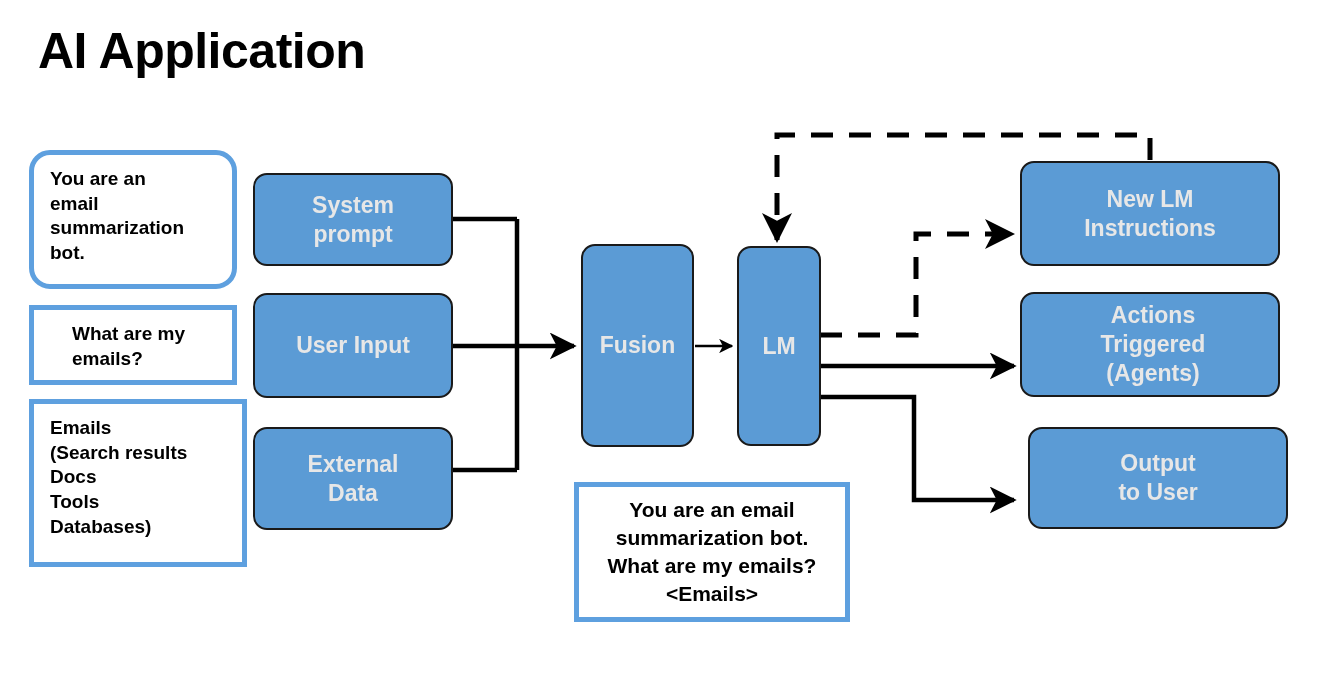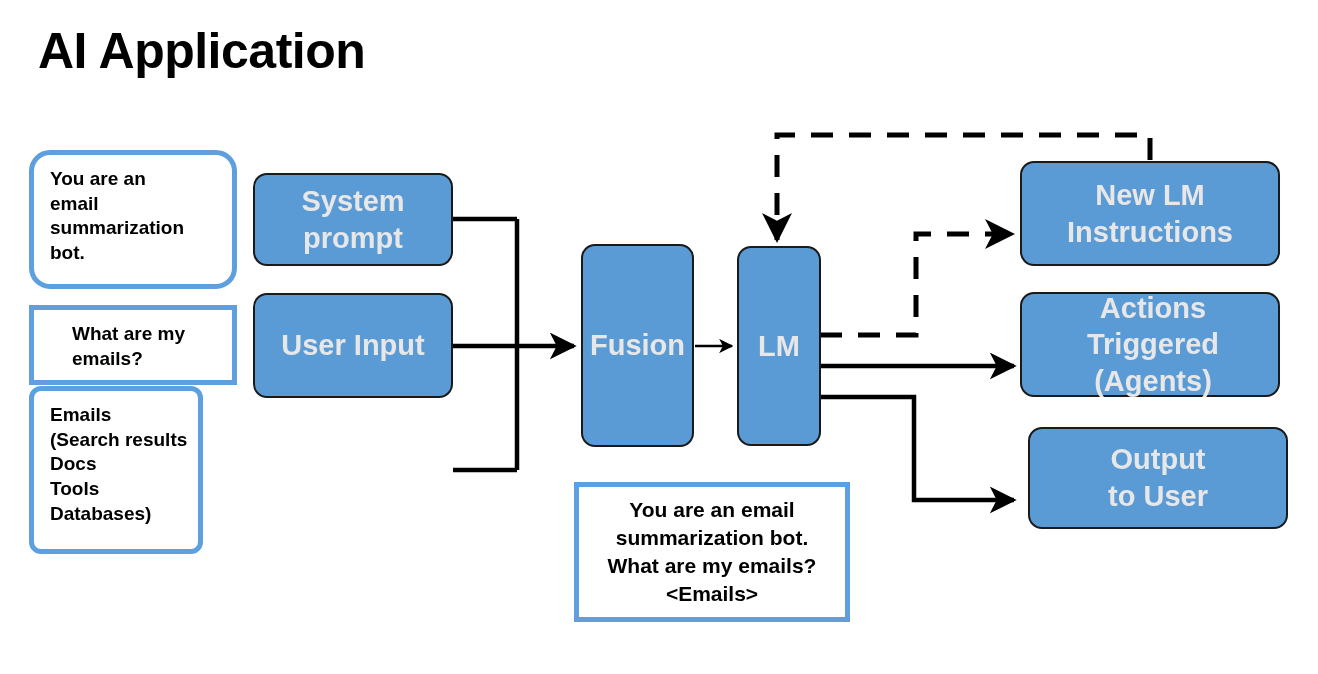--- a/index.html
+++ b/index.html
@@ -45,21 +45,21 @@
     position: absolute;
     background: #5B9BD5;
     border: 2px solid #1a1a1a;
     border-radius: 14px;
     display: flex;
     align-items: center;
     justify-content: center;
     text-align: center;
     color: #E7E7E7;
     font-weight: bold;
-    font-size: 29px;
+    font-size: 23px;
     line-height: 1.26;
     box-sizing: border-box;
     padding: 2px 6px;
   }
 
   
   .note-box {
     position: absolute;
     background: #ffffff;
     border: 5px solid #5EA0DF;
@@ -133,37 +133,41 @@
 email
 summarization
 bot.</span>
   </div>
 
   <div class="note-box" style="left:29px; top:305px; width:208px; height:80px;padding-left:38px;">
     <span class="txt">What are my
 emails?</span>
   </div>
 
-  <div class="note-box" style="left:29px; top:386px; width:174px; height:168px;border-radius:12px;">
+  <div class="note-box" style="left:29px; top:399px; width:218px; height:168px;">
     <span class="txt">Emails
 (Search results
 Docs
 Tools
 Databases)</span>
   </div>
 
   <div class="blue-box" style="left:253px; top:173px; width:200px; height:93px;">
     <span class="txt">System
 prompt</span>
   </div>
 
   <div class="blue-box" style="left:253px; top:293px; width:200px; height:105px;">
     <span class="txt">User Input</span>
   </div>
 
+  <div class="blue-box" style="left:253px; top:427px; width:200px; height:103px;">
+    <span class="txt">External
+Data</span>
+  </div>
 
   <div class="blue-box" style="left:581px; top:244px; width:113px; height:203px;">
     <span class="txt">Fusion</span>
   </div>
 
   <div class="blue-box" style="left:737px; top:246px; width:84px; height:200px;">
     <span class="txt">LM</span>
   </div>
 
   <div class="note-box centered" style="left:574px; top:482px; width:276px; height:140px;">

